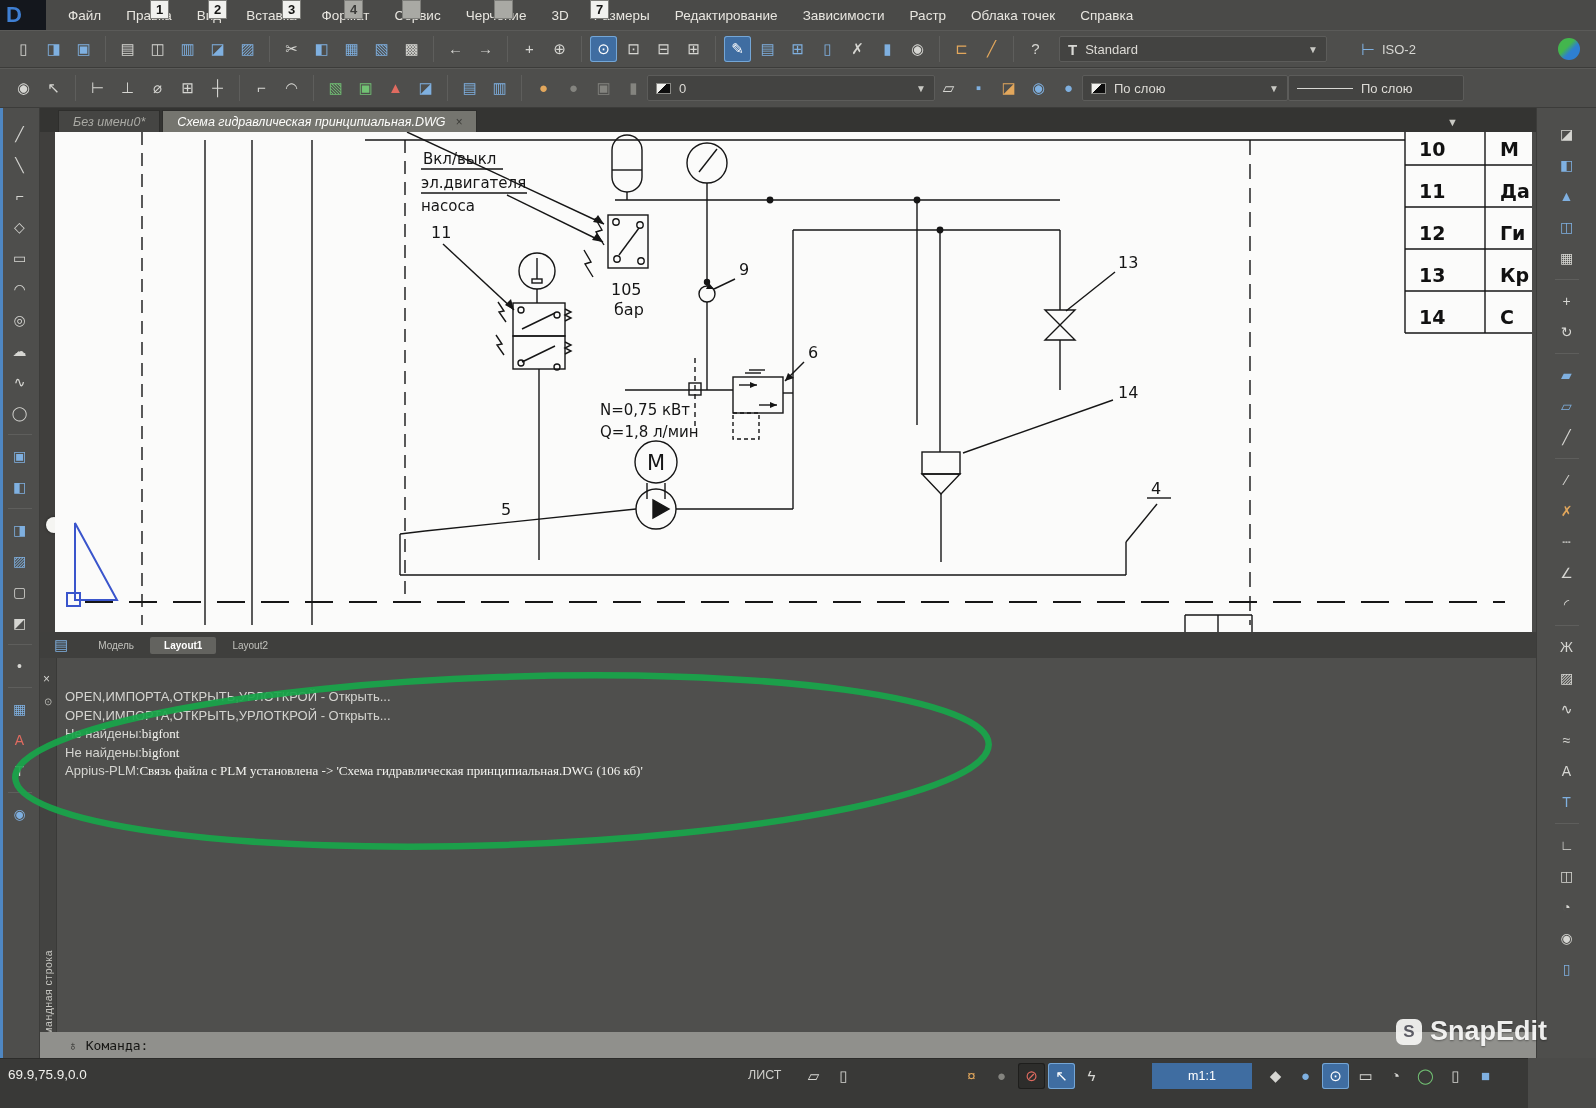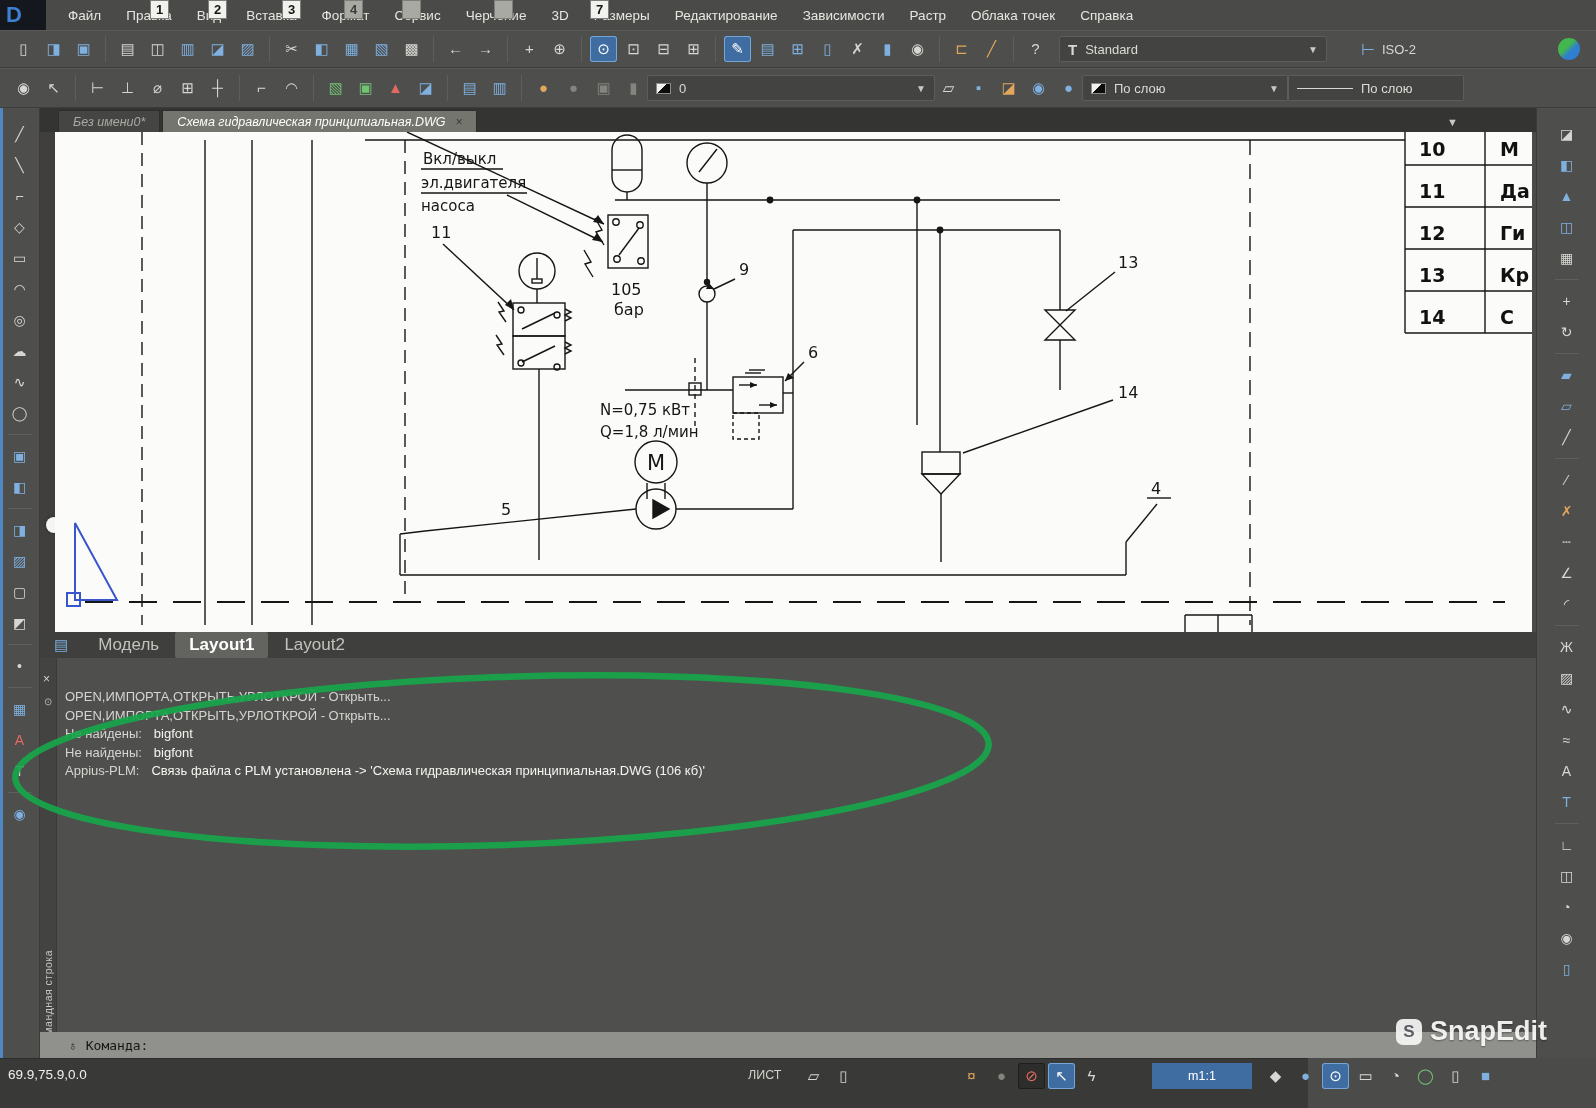--- a/index.html
+++ b/index.html
@@ -52,39 +52,39 @@
   .vcol .ticon { width:28px; height:24px; line-height:24px; font-size:14px; }
   .vsep { width:24px; height:1px; background:#3d3d3b; border-bottom:1px solid #5e5e5c; margin:2px 0; }
   #gapstrip { position:absolute; left:40px; top:132px; width:15px; height:500px; background:#403f3d; }
   #handle { position:absolute; left:46px; top:517px; width:16px; height:16px; border-radius:50%; background:#f5f5f2; box-shadow:0 0 3px rgba(0,0,0,.5); }
   #canvas { position:absolute; left:55px; top:132px; width:1477px; height:500px; background:#fbfbfa; }
   #righttools { position:absolute; left:1536px; top:108px; width:60px; height:950px; background:#4e4e4c; border-left:1px solid #3c3c3a; }
 
   
   #layouttabs { position:absolute; left:40px; top:632px; width:1496px; height:26px; background:#3f3f3d; display:flex; align-items:center; padding-left:14px; gap:2px; }
   #laytabicon { color:#7fb0e0; font-size:15px; margin-right:14px; }
-  .ltab { padding:3px 14px; font-size:17px; color:#c2c2bd; cursor:default; }
+  .ltab { padding:3px 14px; font-size:10px; color:#c2c2bd; cursor:default; }
   .ltab.active { background:#63635f; color:#ffffff; font-weight:bold; border-radius:2px; }
 
   
   #cmd { position:absolute; left:40px; top:658px; width:1496px; height:400px; background:#4f4f4d; }
   #cmdstrip { position:absolute; left:0; top:0; width:17px; height:100%; background:#434341; border-right:1px solid #3a3a38; }
   #cmdclose { position:absolute; left:3px; top:14px; color:#d2d2ce; font-size:12px; }
   #cmdpin { position:absolute; left:4px; top:38px; color:#b9b9b4; font-size:10px; }
   #cmdvlabel { position:absolute; left:2px; bottom:10px; writing-mode:vertical-rl; transform:rotate(180deg); color:#c6c6c1; font-size:10.5px; letter-spacing:.5px; }
   #cmdlines { position:absolute; left:25px; top:30px; right:10px; }
   .cline { font-family:"DejaVu Sans Mono",monospace; font-size:13px; color:#d4d4d0; line-height:18.5px; white-space:pre; }
-  .cline .val { font-family:Liberation Sans, sans-serif; color:#f4f4f0; margin-left:12px; }
+  .cline .val { font-family:Liberation Serif, serif; color:#f4f4f0; }
   #greenellipse { position:absolute; left:-28px; top:14px; width:1010px; height:182px; pointer-events:none; }
   #promptrow { position:absolute; left:0; bottom:0; width:100%; height:26px; background:#90908c; display:flex; align-items:center; padding-left:28px; gap:8px; }
   #prompticon { color:#2a2a28; font-size:13px; }
   #prompttext { color:#161614; font-size:13px; font-family:"DejaVu Sans Mono",monospace; }
 
   
-  #status { position:absolute; left:0; top:1058px; width:1308px; height:50px; background:#39393 7; background:#393937; border-top:1px solid #2c2c2a; }
+  #status { position:absolute; left:0; top:1058px; width:1528px; height:50px; background:#39393 7; background:#393937; border-top:1px solid #2c2c2a; }
   #coords { position:absolute; left:8px; top:8px; color:#f0f0ec; font-size:13.5px; }
   #toggles { position:absolute; left:222px; top:4px; display:flex; gap:5px; }
   .stoggle { padding:5px 11px; font-size:12.5px; color:#cfcfcb; cursor:default; white-space:nowrap; }
   .stoggle.active { background:#3f6da1; color:#ffffff; }
   #sheetbtn { position:absolute; left:737px; top:4px; }
   #statuspages { position:absolute; left:800px; top:4px; }
   #statmid { position:absolute; left:958px; top:4px; }
   #scalebtn { position:absolute; left:1152px; top:4px; width:100px; height:26px; background:#3f6da1; color:#fff; font-size:12.5px; display:flex; align-items:center; justify-content:center; }
   #statright { position:absolute; left:1262px; top:4px; }
 

